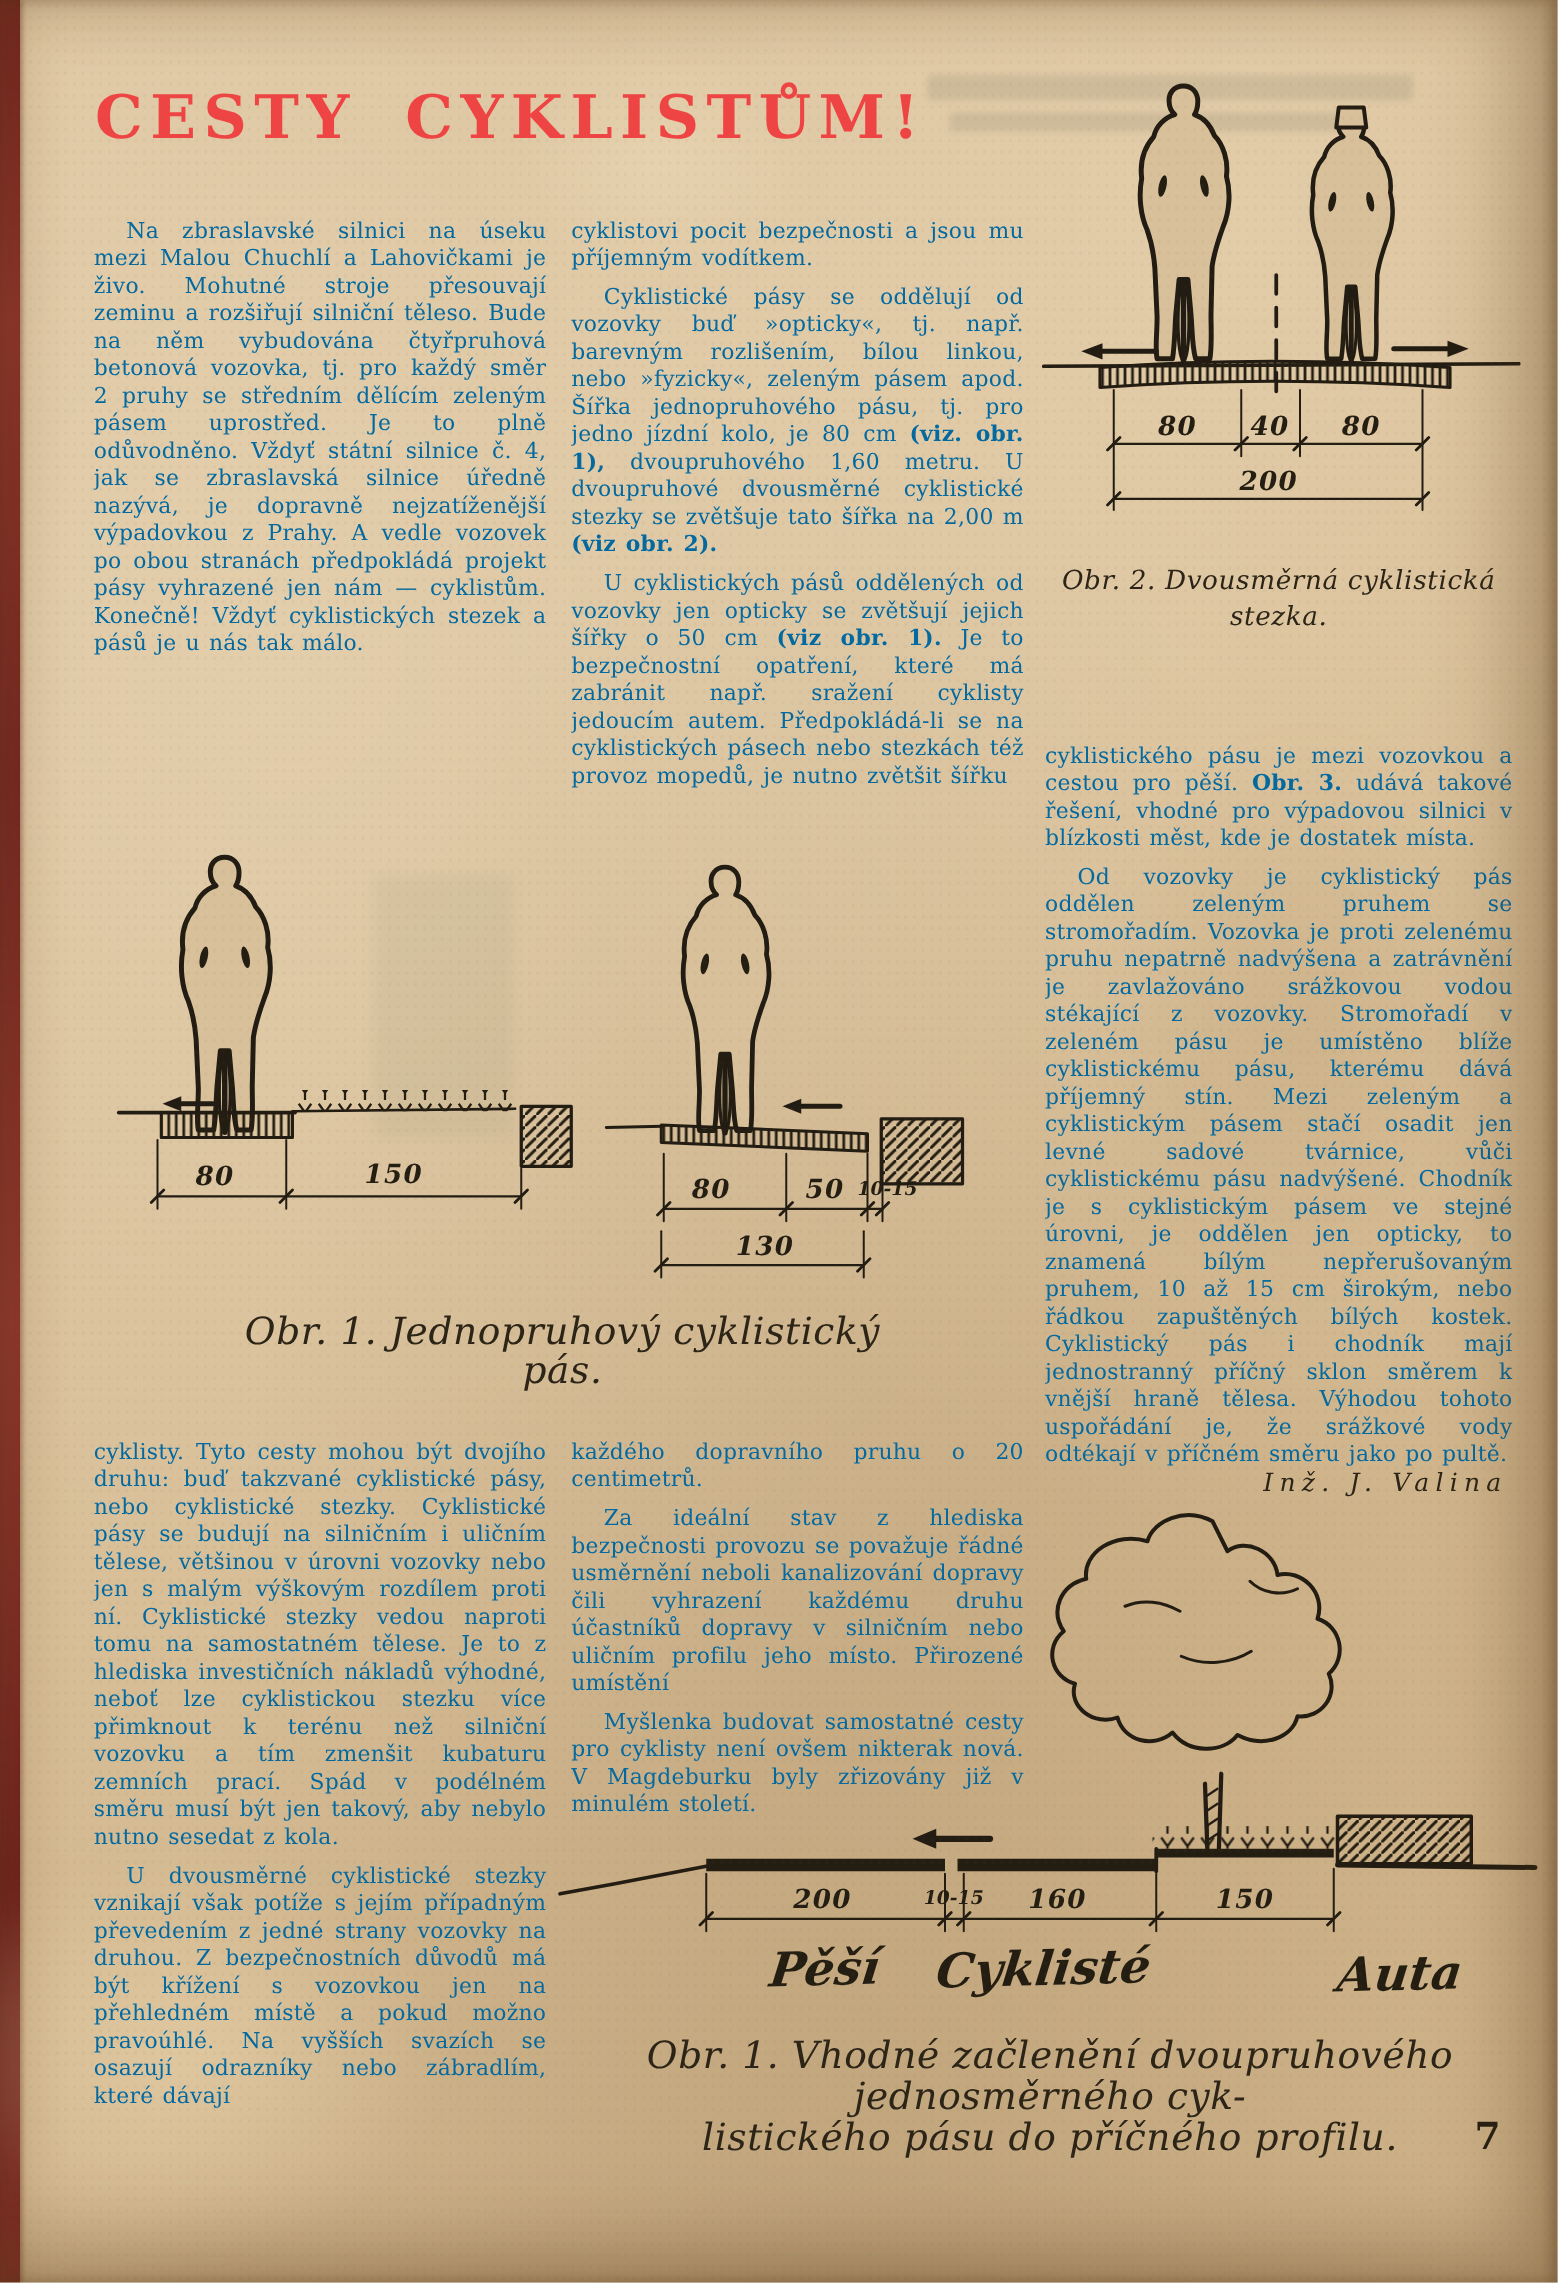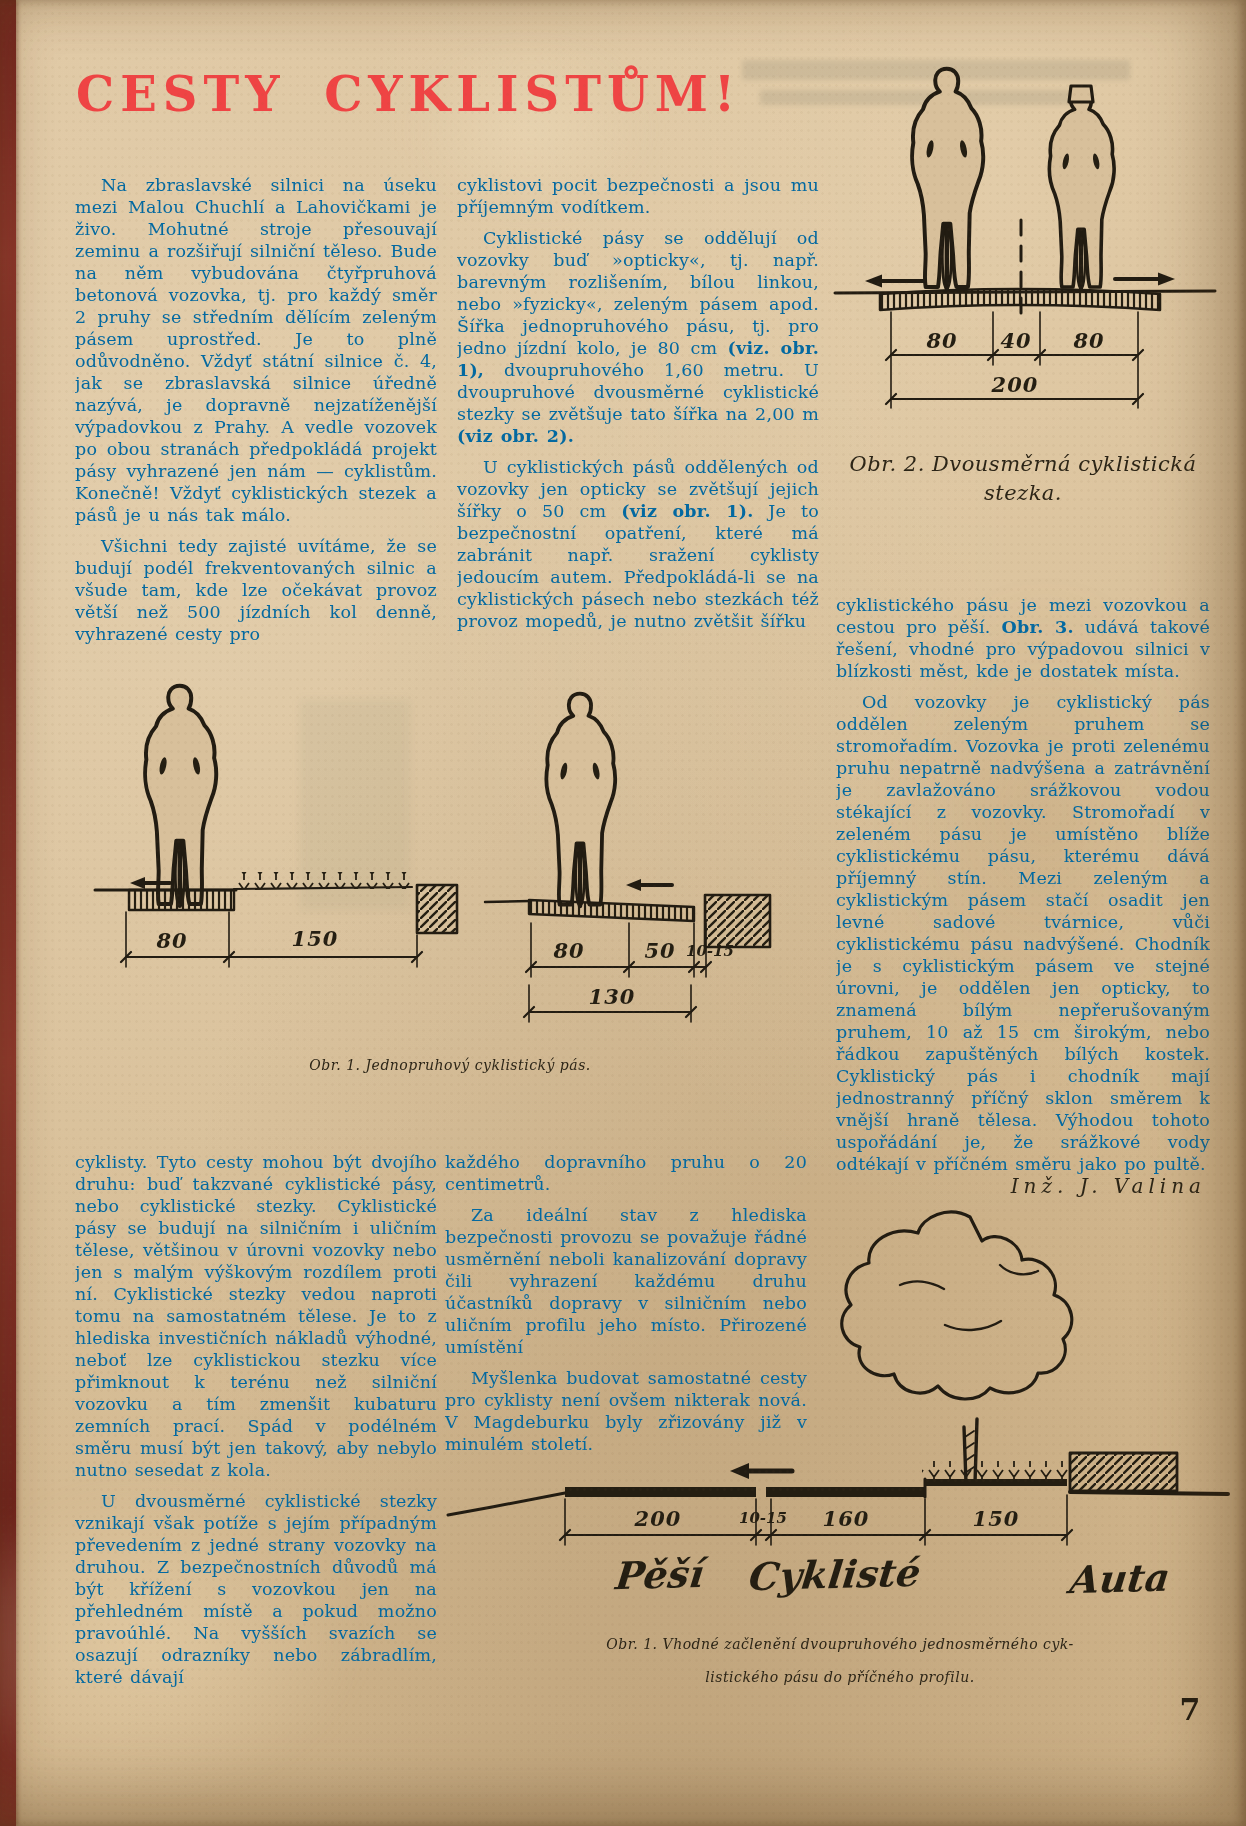--- a/index.html
+++ b/index.html
@@ -35,26 +35,26 @@
   .col{position:absolute;width:362px;overflow:hidden;
        font-size:17.5px;line-height:22px;color:#0369a1;text-align:justify;
        letter-spacing:0.2px;word-spacing:1.5px;margin-top:24px;}
   .col p{margin:0 0 9px 0;}
   .col p.ind{text-indent:26px;}
   .col b{font-weight:700;}
   #col1{left:75px;top:150px;height:505px;}
   #col2{left:457px;top:150px;height:505px;}
   #col3{left:836px;top:570px;width:374px;height:610px;}
   #col4{left:75px;top:1127px;height:585px;}
-  #col5{left:445px;top:1127px;height:370px;}
+  #col5{left:457px;top:1127px;height:370px;}
   .fig{position:absolute;overflow:visible;}
   .fig-stroke{stroke:#221c12;fill:none;stroke-linecap:round;stroke-linejoin:round;}
   text.dim{font:italic 700 21px "DejaVu Serif",serif;fill:#241e12;text-anchor:middle;letter-spacing:1px;}
   text.dim-sm{font:italic 700 15px "DejaVu Serif",serif;fill:#241e12;text-anchor:middle;}
-  .caption{position:absolute;text-align:center;font-style:italic;font-size:14px;
+  .caption{position:absolute;text-align:center;font-style:italic;font-size:30px;
            color:#2c2517;line-height:31px;letter-spacing:0.5px;}
   #cap2{left:836px;top:450px;width:374px;font-size:21px;line-height:29px;font-style:italic;}
   #cap1{left:160px;top:1050px;width:580px;}
   #cap3{left:455px;top:1628px;width:770px;line-height:33px;}
   .script-label{position:absolute;font-style:italic;font-weight:700;font-size:38px;color:#241e12;
                 font-family:"DejaVu Serif",serif;transform:skewX(-8deg) rotate(-1.5deg);text-align:center;}
   #zl0{left:585px;top:1552px;width:150px;}
   #zl1{left:700px;top:1552px;width:270px;}
   #zl2{left:1030px;top:1556px;width:180px;}
   .signature{position:absolute;left:836px;top:1158px;width:370px;text-align:right;
@@ -93,21 +93,20 @@
   <div class="ghost gB"></div>
   <div class="ghost gC"></div>
   <div class="stain st1"></div>
   <div class="stain st2"></div>
   <div class="stain st3"></div>
 
   <div class="title">CESTY CYKLISTŮM!</div>
 
   <div class="col" id="col1">
     <p class="ind"><span>Na zbraslavské silnici na úseku mezi Malou Chuchlí a Lahovičkami je živo. Mohutné stroje přesouvají zeminu a rozšiřují silniční těleso. Bude na něm vybudována čtyřpruhová betonová vozovka, tj. pro každý směr 2 pruhy se středním dělícím zeleným pásem uprostřed. Je to plně odůvodněno. Vždyť státní silnice č. 4, jak se zbraslavská silnice úředně nazývá, je dopravně nejzatíženější výpadovkou z Prahy. A vedle vozovek po obou stranách předpokládá projekt pásy vyhrazené jen nám — cyklistům. Konečně! Vždyť cyklistických stezek a pásů je u nás tak málo.</span></p>
-    <p class="ind"><span>Všichni tedy zajisté uvítáme, že se budují podél frekventovaných silnic a všude tam, kde lze očekávat provoz větší než 500 jízdních kol denně, vyhrazené cesty pro</span></p>
   </div>
 
   <div class="col" id="col2">
     <p><span>cyklistovi pocit bezpečnosti a jsou mu příjemným vodítkem.</span></p>
     <p class="ind"><span>Cyklistické pásy se oddělují od vozovky buď »opticky«, tj. např. barevným rozlišením, bílou linkou, nebo »fyzicky«, zeleným pásem apod. Šířka jednopruhového pásu, tj. pro jedno jízdní kolo, je 80 cm </span><b>(viz. obr. 1),</b><span> dvoupruhového 1,60 metru. U dvoupruhové dvousměrné cyklistické stezky se zvětšuje tato šířka na 2,00 m </span><b>(viz obr. 2).</b></p>
     <p class="ind"><span>U cyklistických pásů oddělených od vozovky jen opticky se zvětšují jejich šířky o 50 cm </span><b>(viz obr. 1).</b><span> Je to bezpečnostní opatření, které má zabránit např. sražení cyklisty jedoucím autem. Předpokládá-li se na cyklistických pásech nebo stezkách též provoz mopedů, je nutno zvětšit šířku</span></p>
   </div>
 
   <svg class="fig" style="left:825px;top:60px" width="400" height="400" viewBox="0 0 400 400">
     <g class="fig-stroke">

